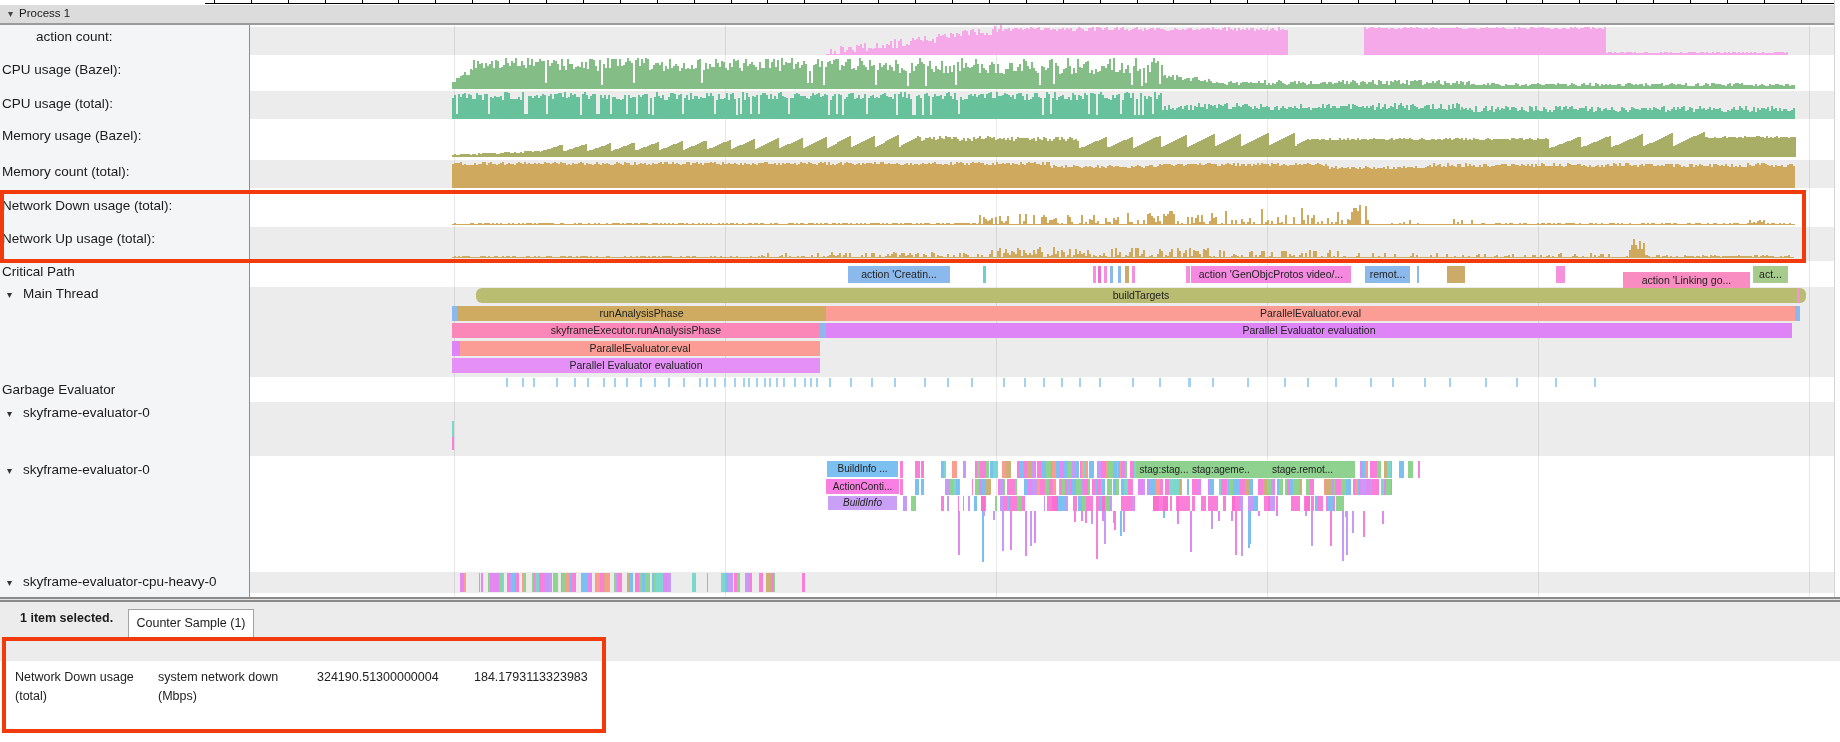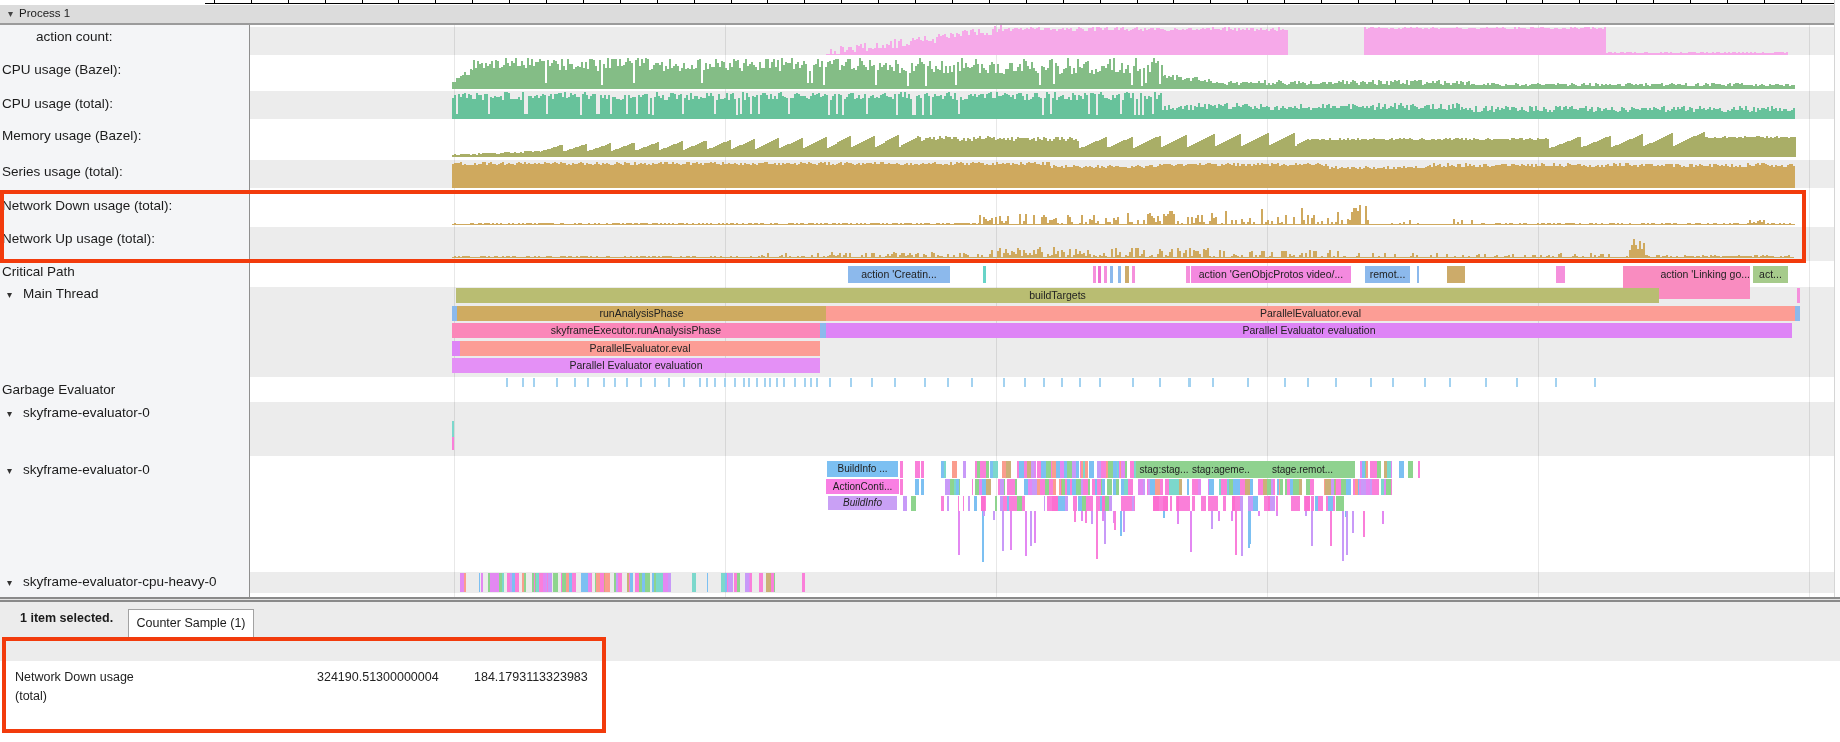--- a/index.html
+++ b/index.html
@@ -92,21 +92,21 @@
       <div class="rtick" style="left: 1727px;"></div>
       <div class="rtick" style="left: 1764px;"></div>
       <div class="rtick" style="left: 1801px;"></div>
     </div>
   <div id="process-header"><span class="tri">▾</span><span>Process 1</span></div>
   <div id="sidebar">
       <div class="side-item" style="top: 3px; margin-left: 34px;"><span>action count:</span></div>
       <div class="side-item" style="top: 36px;"><span>CPU usage (Bazel):</span></div>
       <div class="side-item" style="top: 70px;"><span>CPU usage (total):</span></div>
       <div class="side-item" style="top: 102px;"><span>Memory usage (Bazel):</span></div>
-      <div class="side-item" style="top: 138px;"><span>Series usage (total):</span></div>
+      <div class="side-item" style="top: 138px;"><span>Memory count (total):</span></div>
       <div class="side-item" style="top: 172px;"><span>Network Down usage (total):</span></div>
       <div class="side-item" style="top: 205px;"><span>Network Up usage (total):</span></div>
       <div class="side-item" style="top: 238px;"><span>Critical Path</span></div>
       <div class="side-item" style="top: 260px;"><span class="tri">▾</span><span>Main Thread</span></div>
       <div class="side-item" style="top: 356px;"><span>Garbage Evaluator</span></div>
       <div class="side-item" style="top: 379px;"><span class="tri">▾</span><span>skyframe-evaluator-0</span></div>
       <div class="side-item" style="top: 436px;"><span class="tri">▾</span><span>skyframe-evaluator-0</span></div>
       <div class="side-item" style="top: 548px;"><span class="tri">▾</span><span>skyframe-evaluator-cpu-heavy-0</span></div>
     </div>
   <div id="rows">
@@ -541,23 +541,23 @@
       <div class="blk" style="left: 1110px; top: 266px; width: 3px; height: 17px; background: rgb(140, 185, 236); line-height: 17px;"></div>
       <div class="blk" style="left: 1118px; top: 266px; width: 3px; height: 17px; background: rgb(140, 185, 236); line-height: 17px;"></div>
       <div class="blk" style="left: 1125px; top: 266px; width: 4px; height: 17px; background: rgb(204, 171, 106); line-height: 17px;"></div>
       <div class="blk" style="left: 1132px; top: 266px; width: 3px; height: 17px; background: rgb(245, 144, 220); line-height: 17px;"></div>
       <div class="blk" style="left: 1186px; top: 266px; width: 4px; height: 17px; background: rgb(245, 144, 220); line-height: 17px;"></div>
       <div class="blk" style="left: 1191px; top: 266px; width: 160px; height: 17px; background: rgb(244, 137, 223); line-height: 17px;">action 'GenObjcProtos video/...</div>
       <div class="blk" style="left: 1365px; top: 266px; width: 45px; height: 17px; background: rgb(140, 185, 236); line-height: 17px;">remot...</div>
       <div class="blk" style="left: 1417px; top: 266px; width: 2px; height: 17px; background: rgb(140, 185, 236); line-height: 17px;"></div>
       <div class="blk" style="left: 1447px; top: 266px; width: 18px; height: 17px; background: rgb(204, 171, 106); line-height: 17px;"></div>
       <div class="blk" style="left: 1556px; top: 266px; width: 9px; height: 17px; background: rgb(245, 144, 220); line-height: 17px;"></div>
-      <div class="blk" style="left: 1623px; top: 266px; width: 127px; height: 33px; background: rgb(249, 140, 192); line-height: 17px; text-align: right;">action 'Linking go...</div>
+      <div class="blk" style="left: 1623px; top: 272px; width: 127px; height: 17px; background: rgb(249, 140, 192); line-height: 17px;">action 'Linking go...</div>
       <div class="blk" style="left: 1753px; top: 266px; width: 35px; height: 17px; background: rgb(166, 203, 139); line-height: 17px;">act...</div>
-      <div class="blk" style="left: 456px; top: 288px; width: 1203px; height: 15px; background: rgb(185, 189, 114); line-height: 15px;">buildTargets</div>
+      <div class="blk" style="left: 476px; top: 288px; width: 1330px; height: 15px; background: rgb(185, 189, 114); line-height: 15px; border-radius: 6px;">buildTargets</div>
       <div class="blk" style="left: 1797px; top: 288px; width: 3px; height: 15px; background: rgb(245, 144, 220); line-height: 15px;"></div>
       <div class="blk" style="left: 452px; top: 306px; width: 5px; height: 15px; background: rgb(140, 185, 236); line-height: 15px;"></div>
       <div class="blk" style="left: 457px; top: 306px; width: 369px; height: 15px; background: rgb(207, 171, 97); line-height: 15px;">runAnalysisPhase</div>
       <div class="blk" style="left: 826px; top: 306px; width: 969px; height: 15px; background: rgb(252, 157, 149); line-height: 15px;">ParallelEvaluator.eval</div>
       <div class="blk" style="left: 1795px; top: 306px; width: 5px; height: 15px; background: rgb(140, 185, 236); line-height: 15px;"></div>
       <div class="blk" style="left: 452px; top: 323px; width: 368px; height: 15px; background: rgb(251, 135, 185); line-height: 15px;">skyframeExecutor.runAnalysisPhase</div>
       <div class="blk" style="left: 820px; top: 323px; width: 6px; height: 15px; background: rgb(140, 185, 236); line-height: 15px;"></div>
       <div class="blk" style="left: 826px; top: 323px; width: 966px; height: 15px; background: rgb(222, 132, 246); line-height: 15px;">Parallel Evaluator evaluation</div>
       <div class="blk" style="left: 452px; top: 341px; width: 8px; height: 15px; background: rgb(222, 132, 246); line-height: 15px;"></div>
       <div class="blk" style="left: 460px; top: 341px; width: 360px; height: 15px; background: rgb(252, 157, 149); line-height: 15px;">ParallelEvaluator.eval</div>
@@ -570,17 +570,18 @@
       <div class="blk" style="left: 1250px; top: 461px; width: 105px; height: 17px; background: rgb(143, 210, 143); line-height: 17px; font-size: 10px;">stage.remot...</div>
     </div>
   <div id="right-strip"></div>
   <div class="redbox" id="net-redbox" style="left: 0px; top: 190px; width: 1806px; height: 73px; border-color: rgb(242, 59, 12);"></div>
   <div id="splitter"></div>
   <div id="bottom"></div>
   <div id="selected-text">1 item selected.</div>
   <div id="sample-tab">Counter Sample (1)</div>
   <div id="table-body">
       <div class="td" style="left: 15px; width: 135px;">Network Down usage (total)</div>
+      <div class="td" style="left: 158px; width: 150px;">system network down (Mbps)</div>
       <div class="td" style="left: 317px; width: 150px;">324190.51300000004</div>
       <div class="td" style="left: 474px; width: 220px;">184.1793113323983</div>
     </div>
   <div class="redbox" id="table-redbox" style="left: 2px; top: 637px; width: 604px; height: 96px; border-color: rgb(242, 59, 12);"></div>
 </div>
 
 </body></html>

